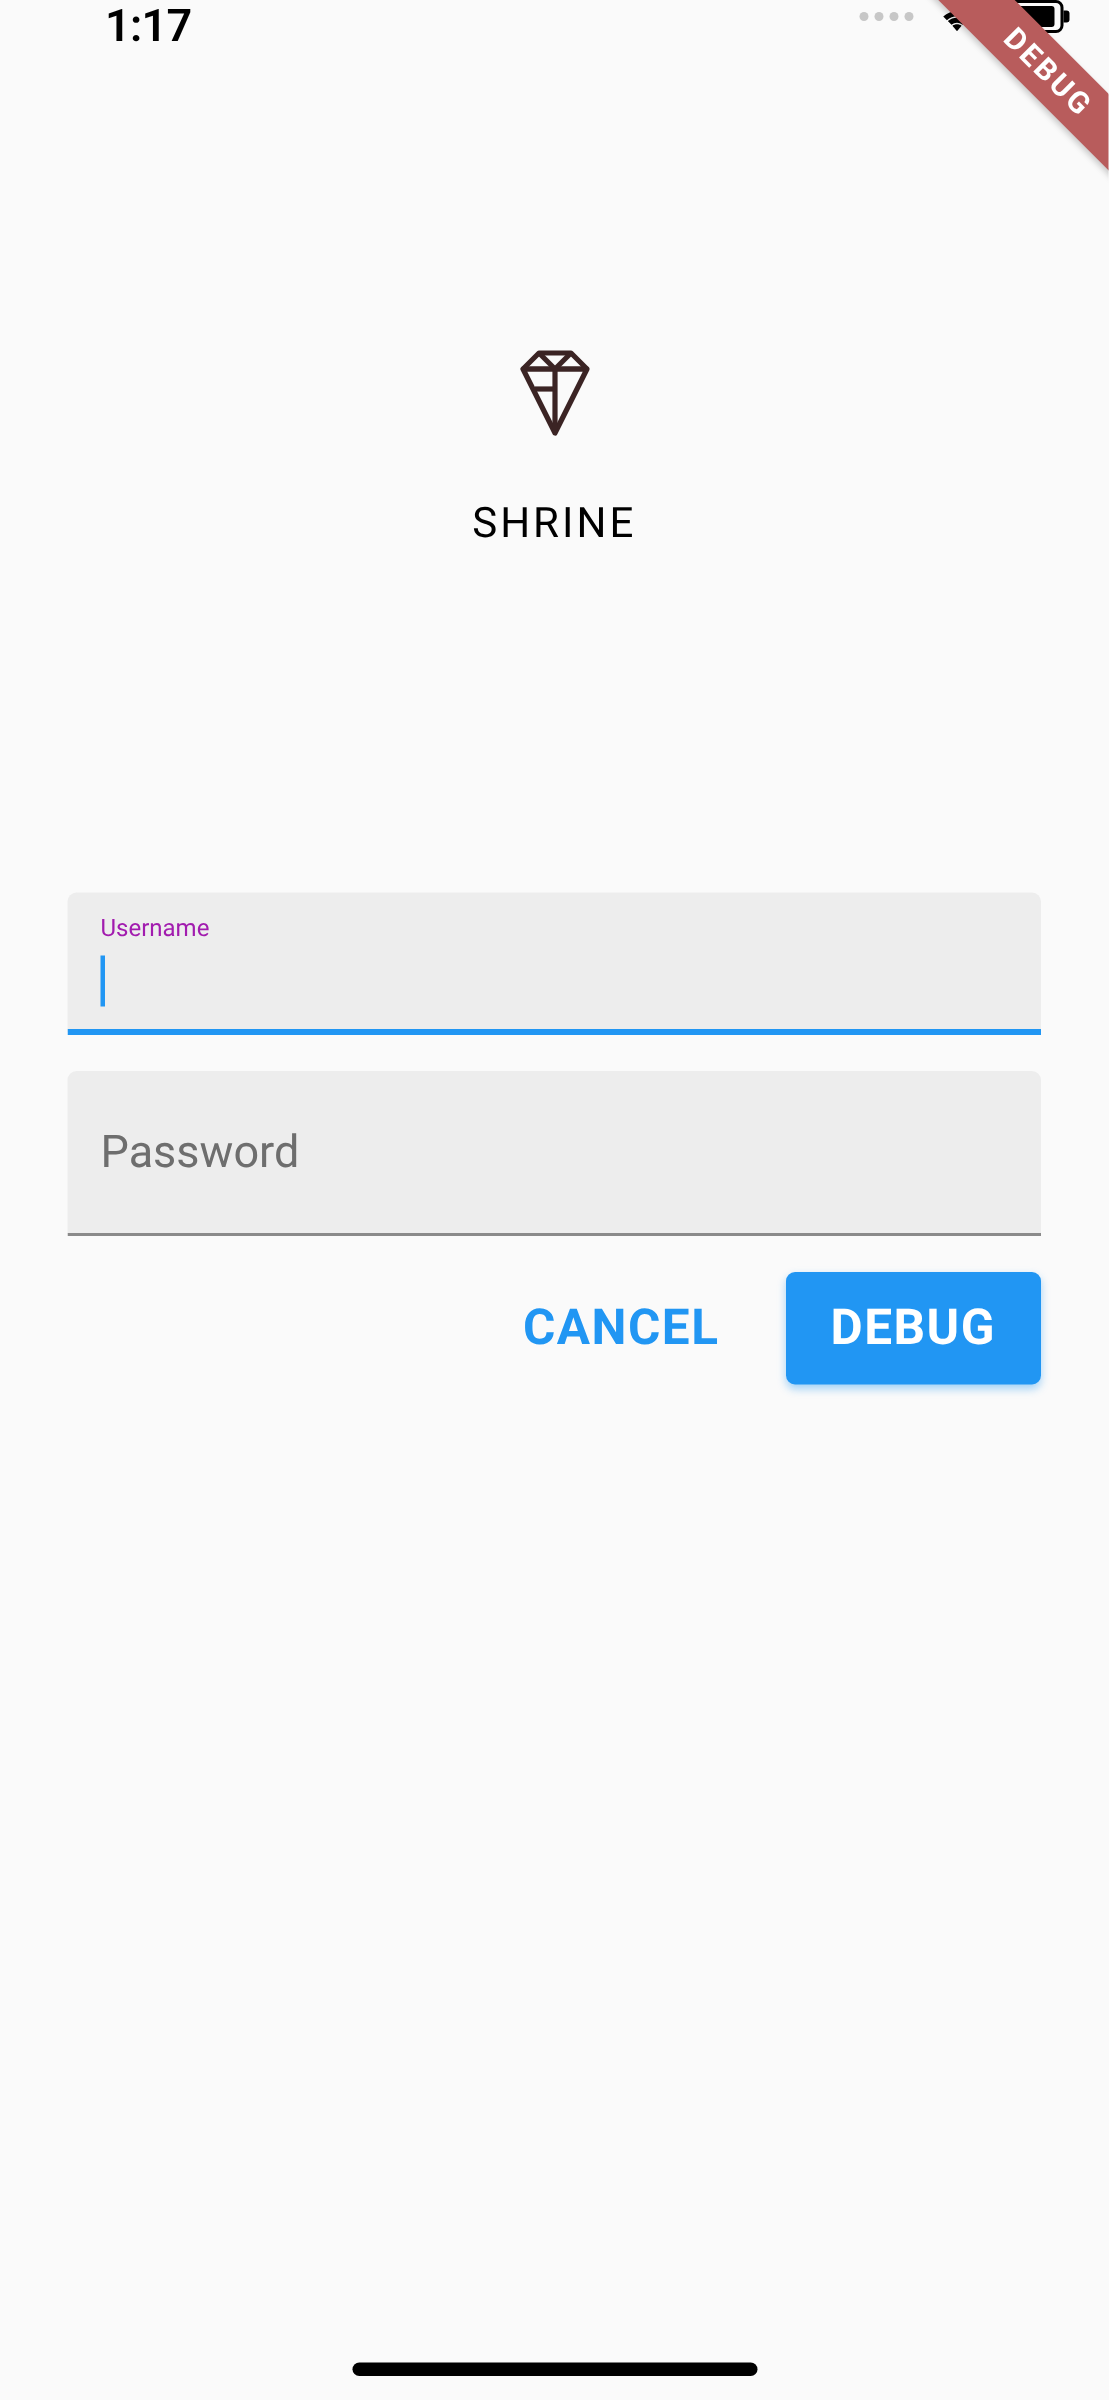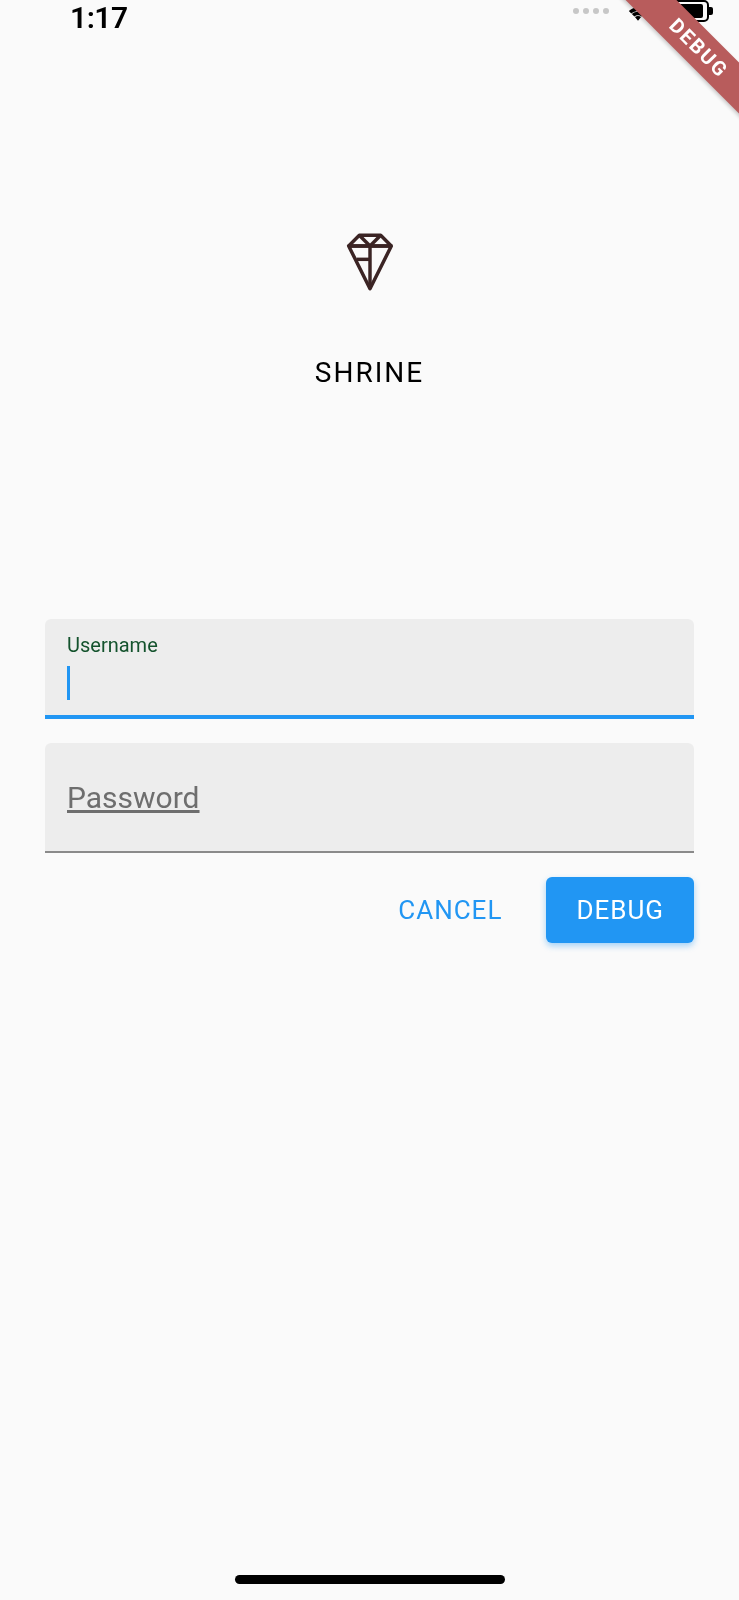--- a/index.html
+++ b/index.html
@@ -85,21 +85,20 @@
     position: absolute;
     top: 0; left: 0; right: 0;
     padding: 230px 45px 0 45px;
   }
 
   .logo-block {
     display: flex;
     flex-direction: column;
     align-items: center;
     margin-bottom: 230px;
-    gap: 24px;
   }
   .diamond-icon svg { display: block; }
   .brand-title {
     margin-top: 38px;
     font-size: 28px;
     letter-spacing: 2px;
     font-weight: 400;
     color: #000;
   }
 
@@ -112,63 +111,62 @@
     padding: 14px 22px 12px 22px;
     margin-bottom: 24px;
   }
   .field.focused {
     border-bottom: 4px solid #2196f3;
   }
   .field.unfocused {
     border-bottom: 2px solid #8a8a8a;
   }
   .field .float-label {
-    font-size: 20px;
-    color: #14532d;
+    font-size: 16px;
+    color: #a21caf;
     display: block;
     margin-bottom: 6px;
   }
   .field input {
     width: 100%;
     border: none;
     background: transparent;
     outline: none;
     font-size: 30px;
     color: #000;
     font-family: inherit;
   }
   .field.focused input {
     caret-color: #2196f3;
   }
   .field .placeholder-label {
     font-size: 30px;
     color: #6e6e6e;
     padding: 20px 0;
     display: block;
-    text-decoration: underline;
   }
   .field.unfocused {
     padding: 14px 22px;
   }
   .pw-inner {
     display: flex;
     align-items: center;
     height: 80px;
   }
 
   
   .button-row {
     display: flex;
     justify-content: flex-end;
     gap: 14px;
     margin-top: 12px;
   }
   .btn {
-    font-size: 26px;
-    font-weight: 400;
+    font-size: 33px;
+    font-weight: 700;
     letter-spacing: 1px;
     padding: 18px 30px;
     border: none;
     border-radius: 6px;
     cursor: pointer;
     font-family: inherit;
   }
   .btn-flat {
     background: transparent;
     color: #2196f3;

